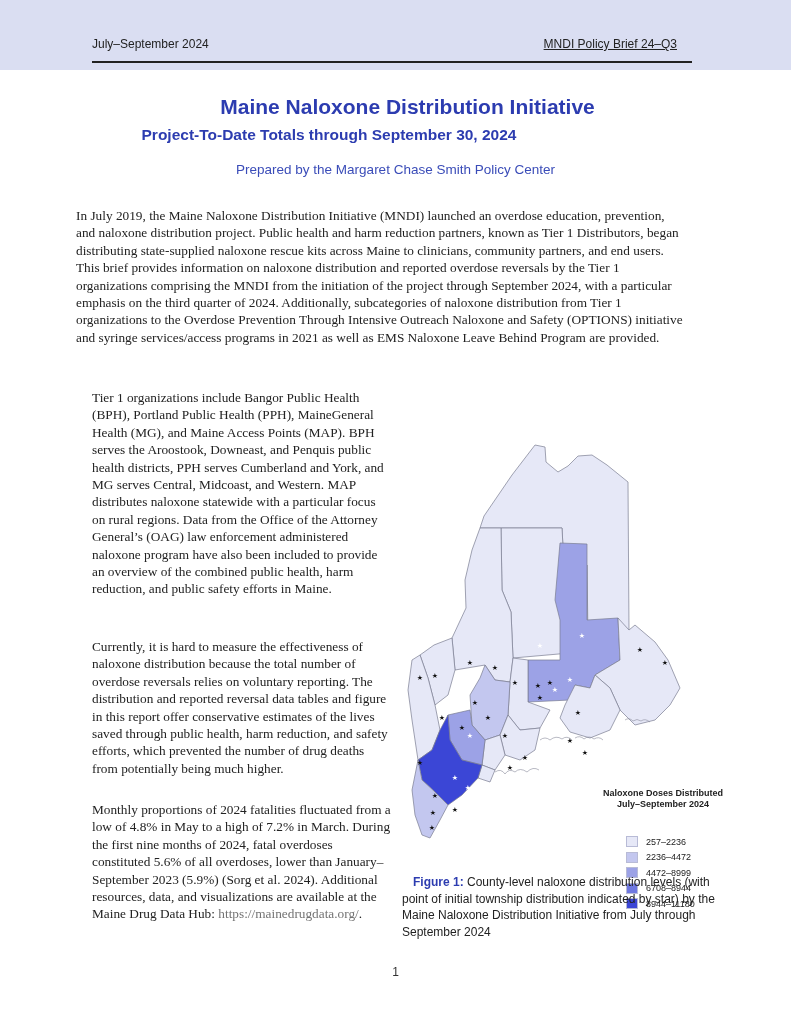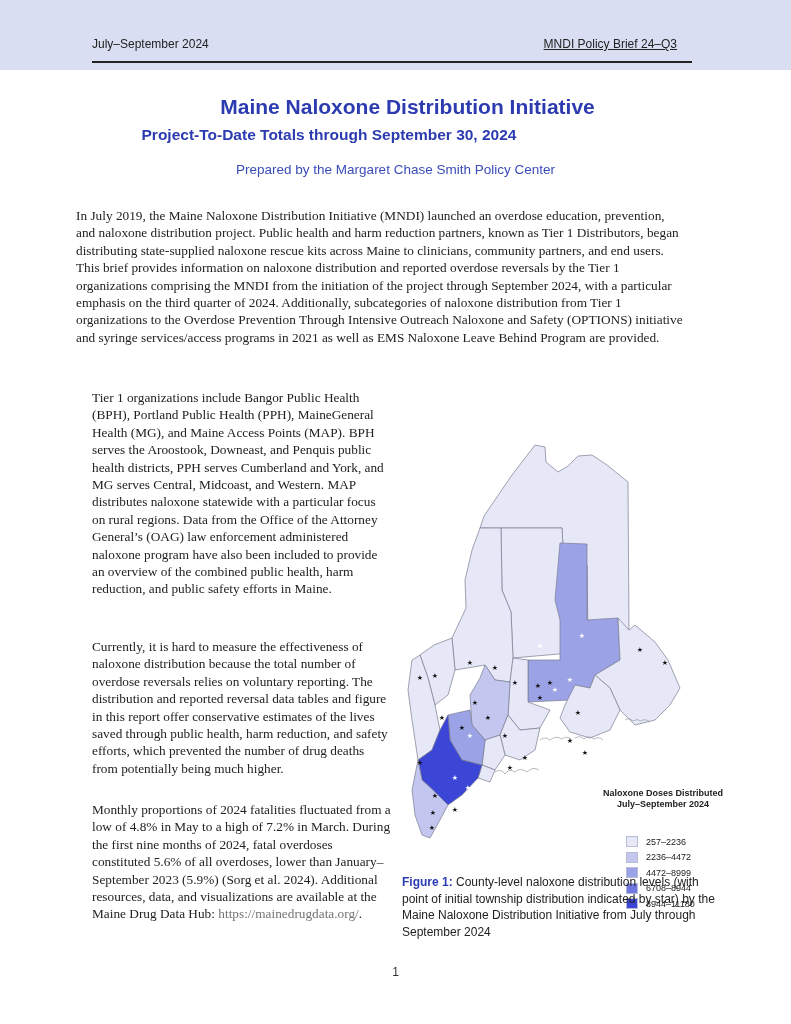--- a/index.html
+++ b/index.html
@@ -53,21 +53,21 @@
   .legend-title { font-size: 9px; font-weight: bold; text-align: center; line-height: 11px; color: #222; }
   .legend-items { margin-top: 24px; margin-left: 38px; }
   .legend-item { display: flex; align-items: center; height: 15.5px; }
   .swatch { width: 12px; height: 11px; border: 1px solid #b8bbd6; margin-right: 8px; }
   .legend-label { font-size: 9px; color: #222; }
 
   .caption {
     position: absolute; left: 402px; top: 874px; width: 320px;
     font-family: "Liberation Sans", sans-serif; font-size: 12px; line-height: 16.5px; color: #222;
   }
-  .caption-label { color: #2c3cb0; font-weight: bold; }
+  .caption-label { color: #2c3cb0; font-weight: bold; margin-left: 11px; }
 
   .page-num {
     position: absolute; left: 0; width: 791px; top: 965px; text-align: center;
     font-family: "Liberation Sans", sans-serif; font-size: 12px; color: #333;
   }
 </style>
 </head>
 <body>
 
 <div class="header-band"></div>

